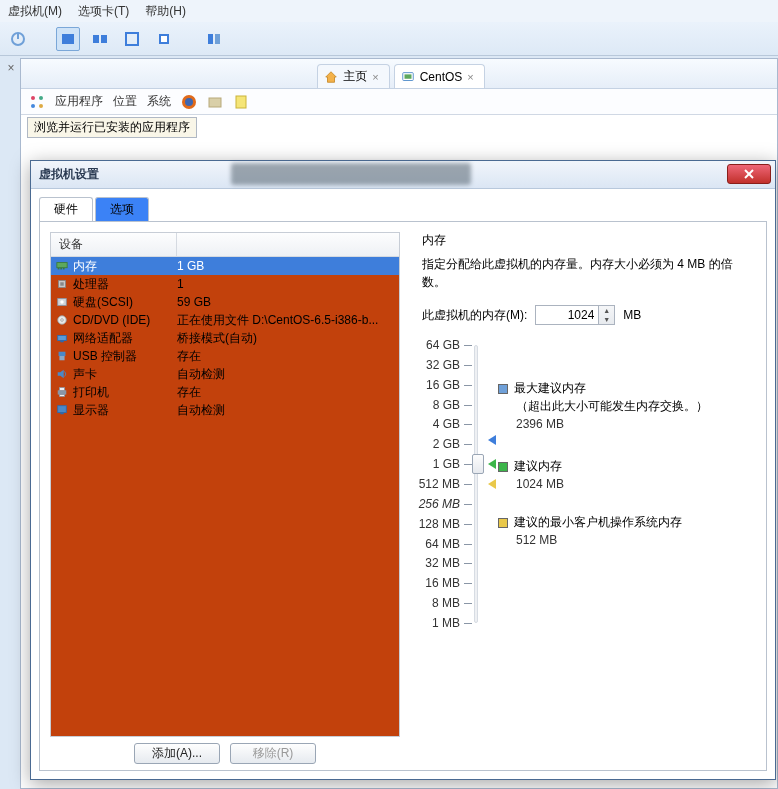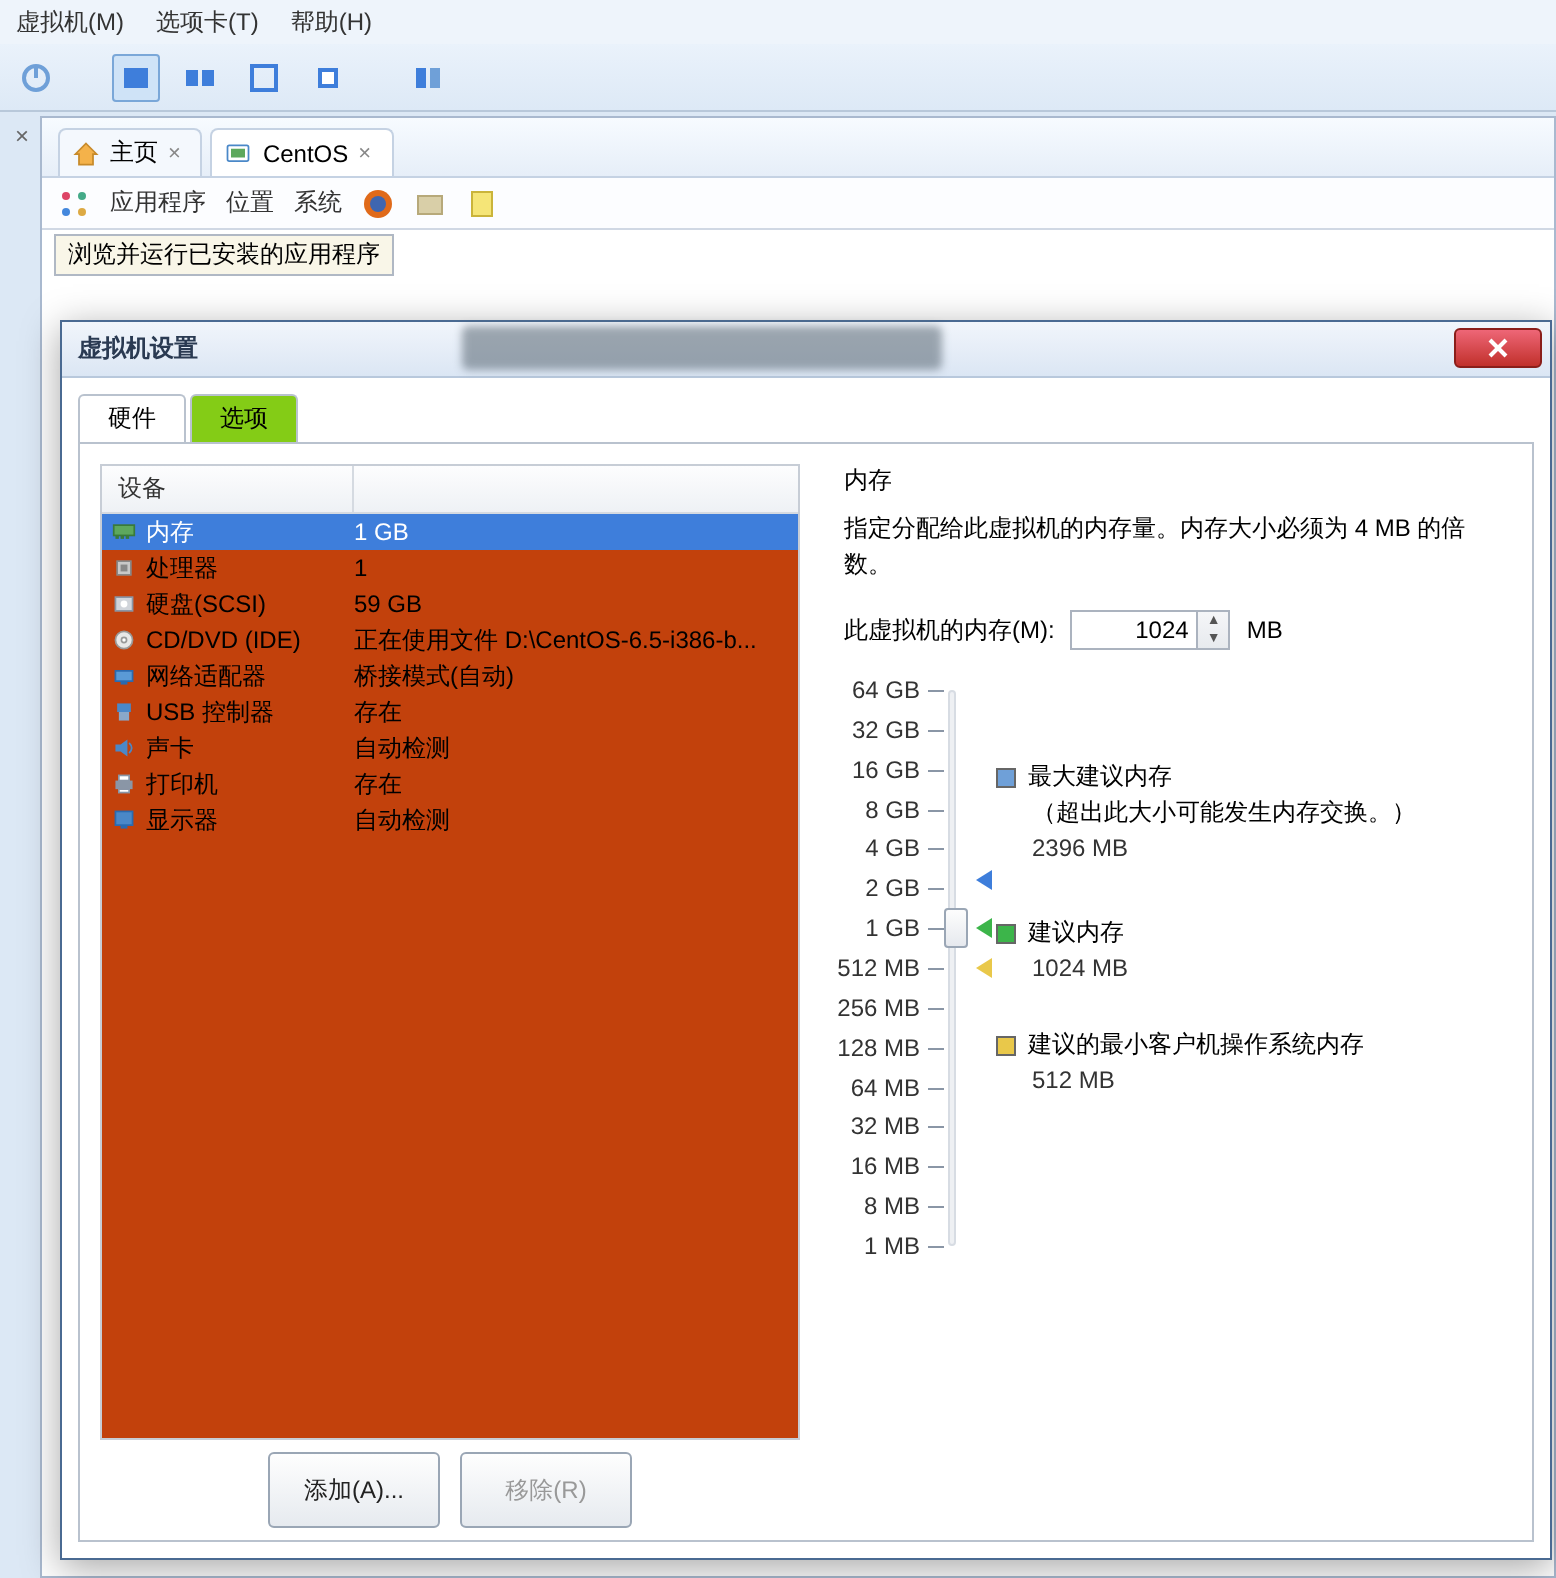--- a/index.html
+++ b/index.html
@@ -13,21 +13,21 @@
 .toolbar-row { height: 34px; background: linear-gradient(#eaf2fb,#dde9f6); display: flex; align-items: center; padding: 0 6px; gap: 8px; border-bottom: 1px solid #b8c8da; }
 .tb-icon { width: 24px; height: 24px; display: flex; align-items: center; justify-content: center; border: 1px solid transparent; border-radius: 2px; }
 .tb-icon.sel { border: 1px solid #7aa7d8; background: #cfe3f7; }
 .tb-icon svg { width: 16px; height: 16px; }
 .close-x { position: absolute; left: 4px; top: 62px; width: 14px; height: 14px; color: #666; text-align: center; line-height: 12px; cursor: pointer; }
 
 
 .content-wrap { position: absolute; left: 20px; top: 58px; right: 0; bottom: 0; background: #fff; border: 1px solid #a9b9cf; }
 
 
-.tabs-bar { height: 30px; display: flex; align-items: flex-end; padding-left: 8px; background: linear-gradient(#f7fbff,#e6eef8); border-bottom: 1px solid #c5d2e3; }
+.tabs-bar { height: 30px; display: flex; align-items: flex-end; padding-left: 8px; background: linear-gradient(#f7fbff,#e6eef8); border-bottom: 1px solid #c5d2e3; justify-content: center; }
 .tab { height: 24px; padding: 0 10px 0 6px; display: flex; align-items: center; gap: 5px; border: 1px solid #c5d2e3; border-bottom: none; background: #f4f8fd; border-radius: 4px 4px 0 0; margin-right: 4px; position: relative; }
 .tab.active { background: #fff; }
 .tab-close { color: #888; font-size: 11px; }
 .tab-icon { width: 14px; height: 14px; }
 
 
 .appbar { height: 26px; display: flex; align-items: center; gap: 10px; padding: 0 8px; border-bottom: 1px solid #d0d8e4; background: #fcfdff; }
 .appbar .icon { width: 16px; height: 16px; }
 .appbar span { color: #333; }
 
@@ -39,39 +39,39 @@
 .dialog { position: absolute; left: 30px; top: 160px; right: 2px; height: 620px; border: 1px solid #4a6a92; background: #fff; box-shadow: 0 4px 18px rgba(0,0,0,.35); }
 .dialog-titlebar { height: 28px; background: linear-gradient(#f1f5fb,#dbe6f4); border-bottom: 1px solid #b8c8dc; display: flex; align-items: center; padding: 0 8px; position: relative; }
 .dialog-title { color: #2a3a52; font-weight: bold; }
 .dialog-closebtn { position: absolute; right: 4px; top: 3px; width: 44px; height: 20px; background: linear-gradient(#e67,#c1302b); border: 1px solid #8a1e1a; border-radius: 3px; color: #fff; display: flex; align-items: center; justify-content: center; font-weight: bold; }
 
 
 .blurred-strip { position: absolute; left: 200px; top: 2px; width: 240px; height: 22px; background: #4a5965; filter: blur(2px); border-radius: 3px; opacity: .5; }
 
 .dialog-body { position: absolute; top: 28px; left: 0; right: 0; bottom: 0; padding: 8px; }
 .inner-tabs { height: 24px; display: flex; align-items: center; }
-.inner-tab { padding: 3px 14px; border: 1px solid #b9c2ce; background: #84cc16; border-bottom: none; border-radius: 3px 3px 0 0; margin-right: 2px; }
+.inner-tab { padding: 3px 14px; border: 1px solid #b9c2ce; background: #3b82f6; border-bottom: none; border-radius: 3px 3px 0 0; margin-right: 2px; }
 .inner-tab.active { background: #fff; position: relative; z-index: 2; }
 .inner-panel { border: 1px solid #b9c2ce; height: calc(100% - 24px); background: #fff; display: flex; }
 
 
 .dev-panel { width: 370px; border-right: 0; padding: 10px 10px 6px 10px; display: flex; flex-direction: column; }
 .dev-list-box { flex: 1; border: 1px solid #c7cdd6; background: #c2410c; overflow: hidden; }
 .dev-header { display: flex; background: linear-gradient(#fdfdfe,#eef1f5); border-bottom: 1px solid #d5dae1; }
 .dev-header div { padding: 3px 8px; border-right: 1px solid #d5dae1; color: #333; }
 .col-dev { width: 126px; }
 .col-sum { flex: 1; }
 .dev-rows { }
 .dev-row { display: flex; align-items: center; height: 18px; padding: 0 4px; }
 .dev-row.sel { background: #3e7edb; color: #fff; }
 .dev-row .c1 { width: 122px; display: flex; align-items: center; gap: 4px; white-space: nowrap; overflow: hidden; }
 .dev-row .c2 { flex: 1; white-space: nowrap; overflow: hidden; text-overflow: ellipsis; }
 .dev-icon { width: 14px; height: 12px; flex-shrink: 0; }
 .dev-buttons { display: flex; justify-content: center; gap: 10px; padding-top: 6px; }
-.btn { min-width: 86px; height: 38px; border: 1px solid #9aa6b5; background: linear-gradient(#fefefe,#e6eaef); border-radius: 3px; color: #222; cursor: pointer; }
+.btn { min-width: 86px; height: 21px; border: 1px solid #9aa6b5; background: linear-gradient(#fefefe,#e6eaef); border-radius: 3px; color: #222; cursor: pointer; }
 .btn:disabled { color: #999; }
 
 
 .mem-panel { flex: 1; padding: 10px 12px; }
 .mem-title { margin-bottom: 6px; }
 .mem-desc { margin-bottom: 14px; line-height: 1.5; }
 .mem-row { display: flex; align-items: center; gap: 8px; margin-bottom: 14px; }
 .mem-input { width: 64px; height: 20px; border: 1px solid #abb3bf; text-align: right; padding-right: 4px; background: #fff; }
 .spinner-btns { width: 16px; height: 20px; border: 1px solid #abb3bf; border-left: none; display: flex; flex-direction: column; background: linear-gradient(#f5f6f8,#e7eaee); }
 .spinner-btns div { flex: 1; display: flex; align-items: center; justify-content: center; font-size: 7px; color: #555; }
@@ -342,21 +342,21 @@
               <div class="tick-label" style="top: 65.5714px;">8 GB</div>
               <div class="tick" style="top: 85.4286px;"></div>
               <div class="tick-label" style="top: 85.4286px;">4 GB</div>
               <div class="tick" style="top: 105.286px;"></div>
               <div class="tick-label" style="top: 105.286px;">2 GB</div>
               <div class="tick" style="top: 125.143px;"></div>
               <div class="tick-label" style="top: 125.143px;">1 GB</div>
               <div class="tick" style="top: 145px;"></div>
               <div class="tick-label" style="top: 145px;">512 MB</div>
               <div class="tick" style="top: 164.857px;"></div>
-              <div class="tick-label" style="top: 164.857px;">256 MB</div>
+              <div class="tick-label" style="top: 164.857px; font-style: italic;">256 MB</div>
               <div class="tick" style="top: 184.714px;"></div>
               <div class="tick-label" style="top: 184.714px;">128 MB</div>
               <div class="tick" style="top: 204.571px;"></div>
               <div class="tick-label" style="top: 204.571px;">64 MB</div>
               <div class="tick" style="top: 224.429px;"></div>
               <div class="tick-label" style="top: 224.429px;">32 MB</div>
               <div class="tick" style="top: 244.286px;"></div>
               <div class="tick-label" style="top: 244.286px;">16 MB</div>
               <div class="tick" style="top: 264.143px;"></div>
               <div class="tick-label" style="top: 264.143px;">8 MB</div>

